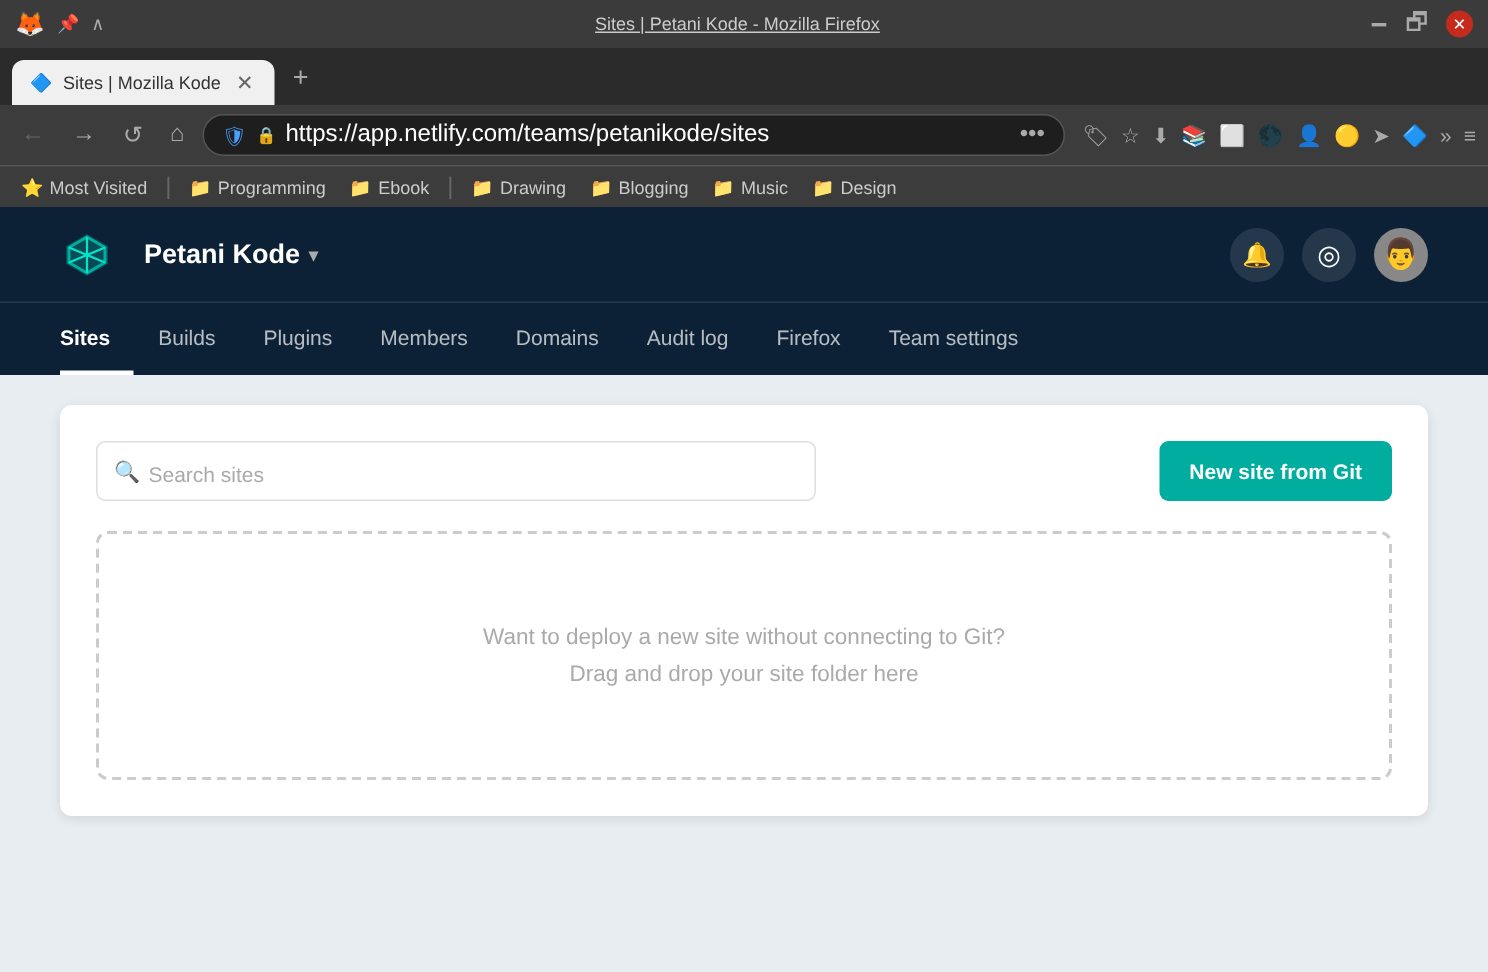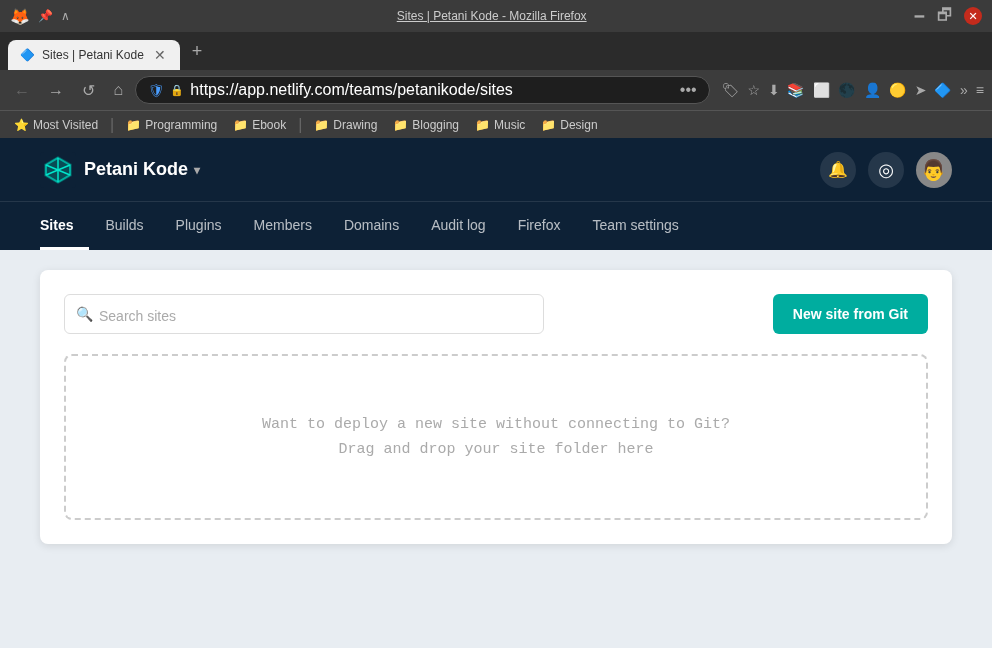--- a/index.html
+++ b/index.html
@@ -126,21 +126,21 @@
       padding: 0 40px;
       display: flex;
       align-items: center;
       justify-content: space-between;
       height: 64px;
       border-bottom: 1px solid rgba(255,255,255,0.1);
     }
     .app-logo {
       display: flex;
       align-items: center;
-      gap: 8px;
+      gap: 20px;
     }
     .logo-icon {
       width: 36px;
       height: 36px;
     }
     .logo-text {
       color: #fff;
       font-size: 18px;
       font-weight: 600;
       display: flex;
@@ -258,21 +258,20 @@
       white-space: nowrap;
     }
 
     
     .drop-zone {
       border: 2px dashed #ccc;
       border-radius: 8px;
       padding: 60px 20px;
       text-align: center;
       color: #aaa;
-      font-family: Liberation Mono, monospace;
     }
     .drop-zone-line1 { font-size: 15px; margin-bottom: 8px; }
     .drop-zone-line2 { font-size: 15px; }
   </style>
 </head>
 <body>
 
 <div class="title-bar">
   <div class="title-bar-left">
     <span class="title-bar-icon">🦊</span>
@@ -283,21 +282,21 @@
   <div class="title-bar-controls">
     <span style="color:#aaa;font-size:16px;">🗕</span>
     <span style="color:#aaa;font-size:16px;">🗗</span>
     <span style="color:#fff;background:#c42b1c;border-radius:50%;width:18px;height:18px;display:inline-flex;align-items:center;justify-content:center;font-size:11px;">✕</span>
   </div>
 </div>
 
 <div class="tab-bar">
   <div class="tab">
     <span class="tab-favicon">🔷</span>
-    <span class="tab-title">Sites | Petani Kode</span>
+    <span class="tab-title">Sites | Mozilla Kode</span>
     <span class="tab-close">✕</span>
   </div>
   <span class="tab-new-btn">+</span>
 </div>
 
 <div class="address-bar">
   <span class="nav-btn disabled">←</span>
   <span class="nav-btn">→</span>
   <span class="nav-btn">↺</span>
   <span class="nav-btn">⌂</span>

